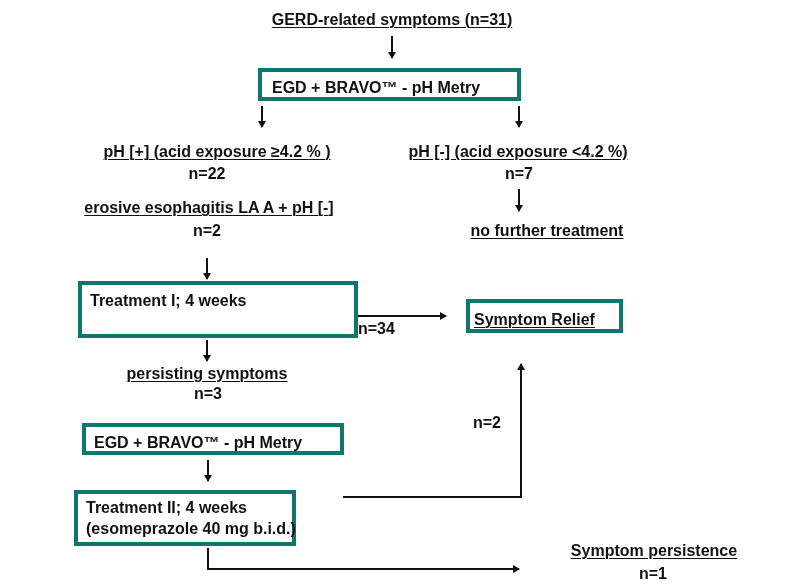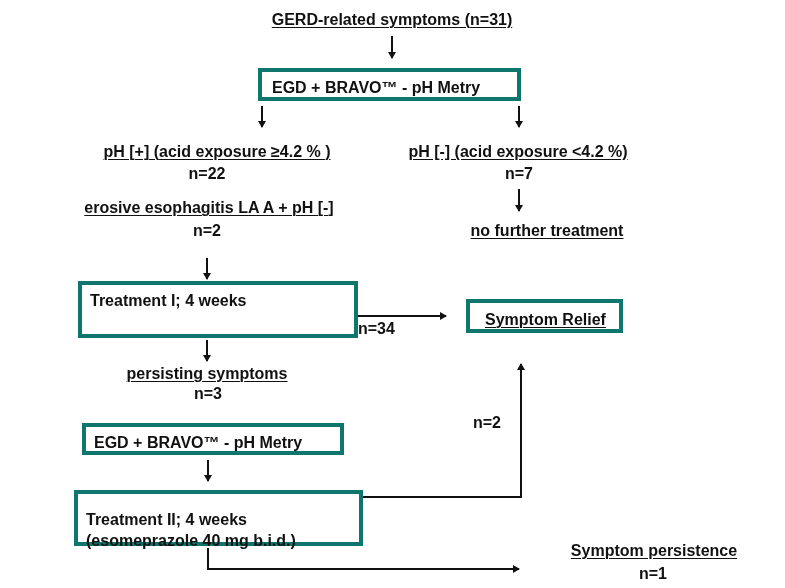--- a/index.html
+++ b/index.html
@@ -60,32 +60,32 @@
 <div class="lbl c" style="left:207px; top:221px;">n=2</div>
 
 <div class="lbl u c" style="left:521px; top:221px;margin-left:26px;">no further treatment</div>
 
 <div class="box" style="left:78px; top:281px; width:280px; height:57px; padding:5px 0 0 8px;">
   <div class="txt">Treatment I; 4 weeks</div>
 </div>
 
 <div class="lbl" style="left:358px; top:319px;">n=34</div>
 
-<div class="box" style="left:466px; top:299px; width:157px; height:34px; padding:6px 0 0 15px;">
+<div class="box" style="left:466px; top:299px; width:157px; height:34px; padding:6px 0 0 4px;">
   <div class="txt u">Symptom Relief</div>
 </div>
 
 <div class="lbl u c" style="left:207px; top:364px;">persisting symptoms</div>
 <div class="lbl c" style="left:208px; top:384px;">n=3</div>
 
 <div class="lbl" style="left:473px; top:413px;">n=2</div>
 
 <div class="box" style="left:82px; top:423px; width:262px; height:32px; padding:5px 0 0 8px;">
   <div class="txt">EGD + BRAVO™ - pH Metry</div>
 </div>
 
-<div class="box" style="left:74px; top:490px; width:289px; height:56px; padding:15px 0 0 8px;">
+<div class="box" style="left:74px; top:490px; width:222px; height:56px; padding:3px 0 0 8px;">
   <div class="txt">Treatment II; 4 weeks</div>
   <div class="txt">(esomeprazole 40 mg b.i.d.)</div>
 </div>
 
 <div class="lbl u c" style="left:654px; top:541px;">Symptom persistence</div>
 <div class="lbl c" style="left:653px; top:564px;">n=1</div>
 
 </body></html>

